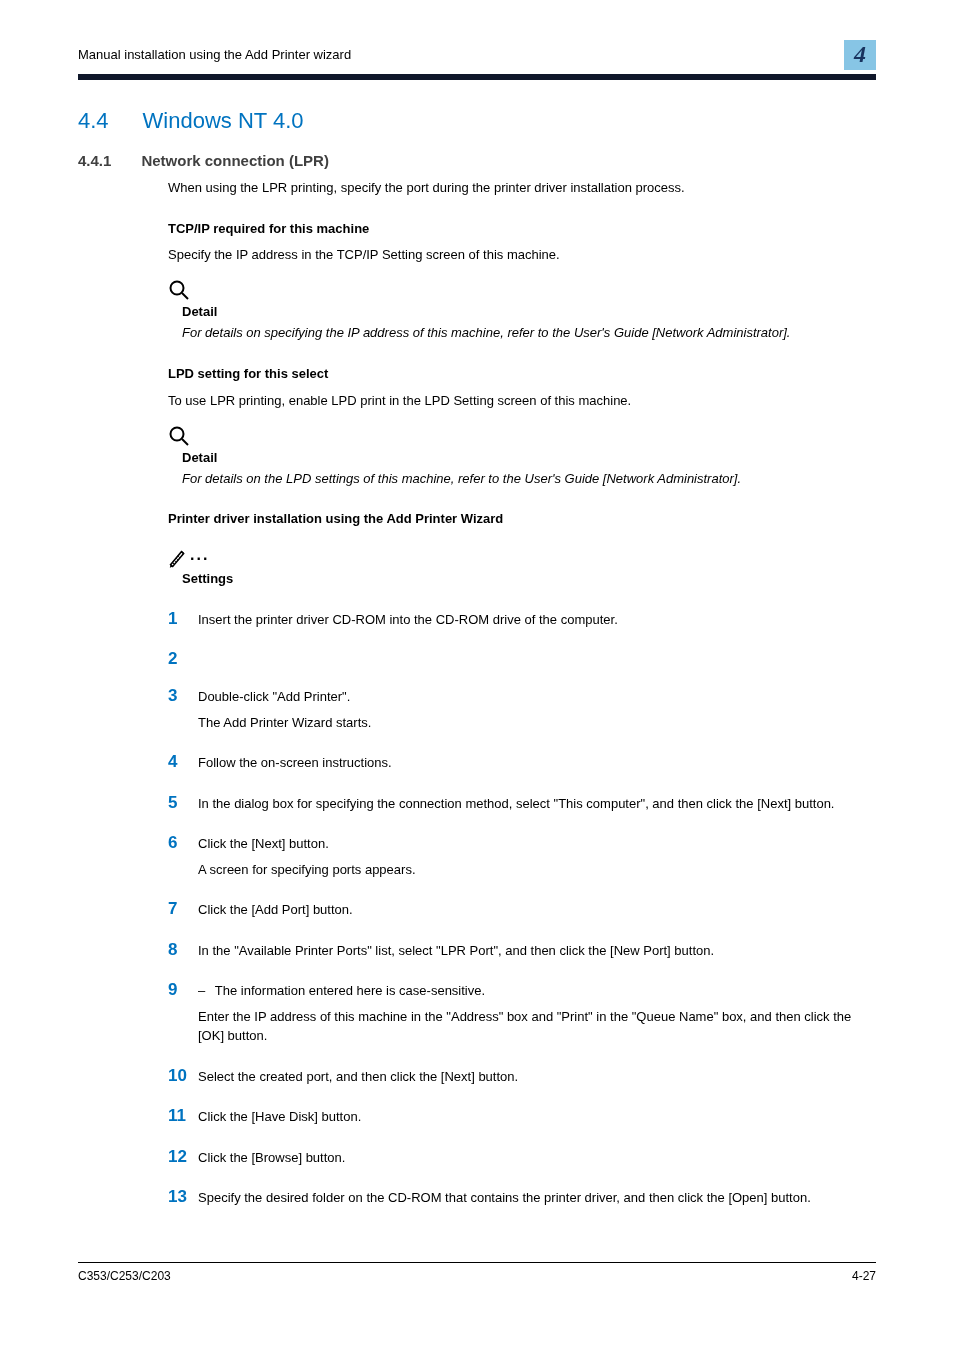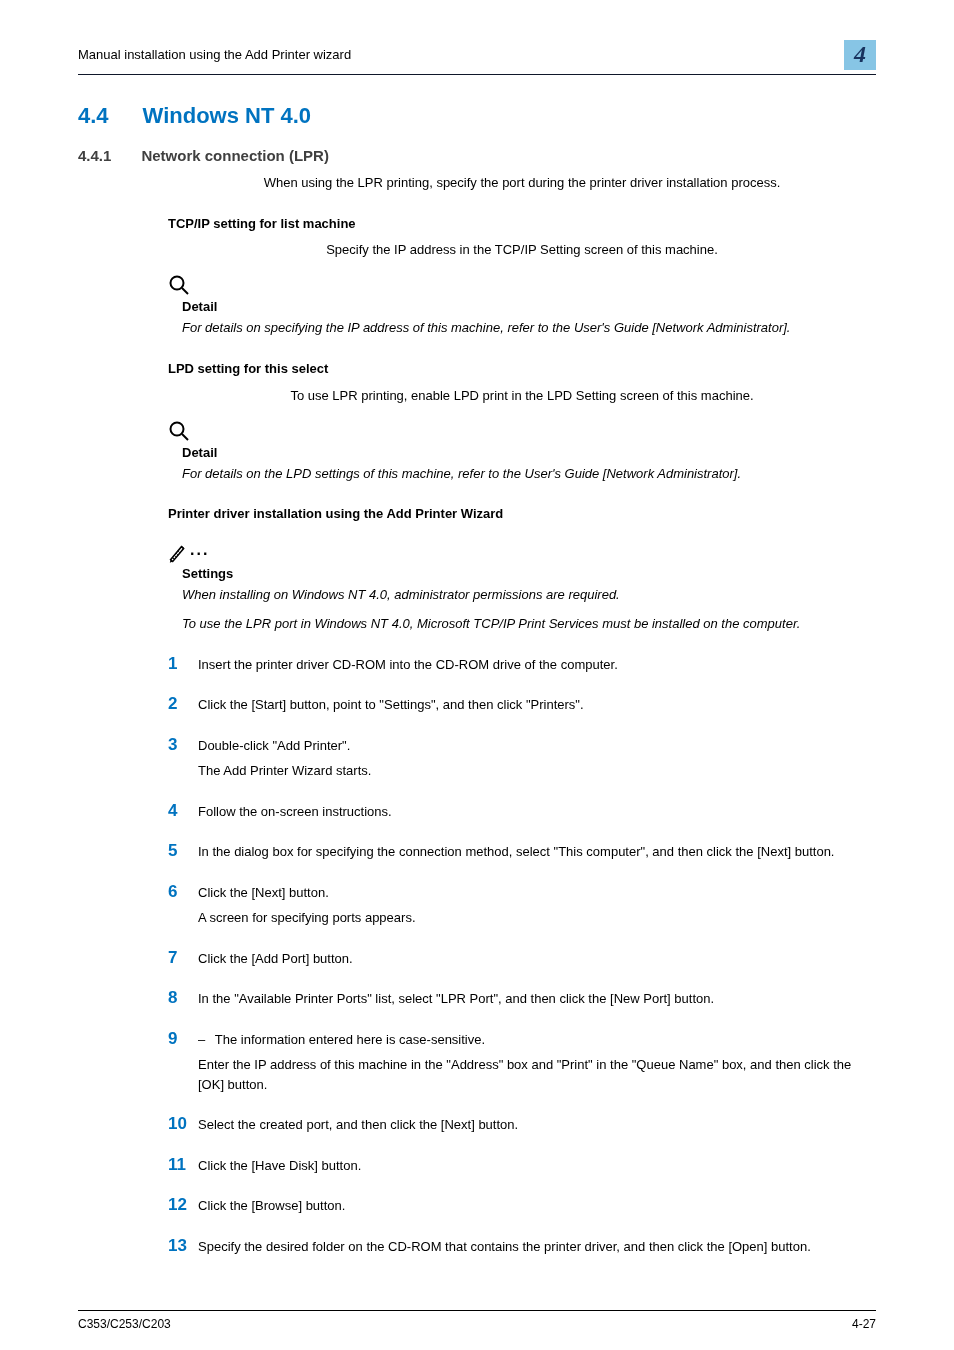--- a/index.html
+++ b/index.html
@@ -12,21 +12,21 @@
     width: 954px;
   }
   .page {
     padding: 40px 78px 30px 78px;
     position: relative;
   }
   .top-header {
     display: flex;
     align-items: center;
     justify-content: space-between;
-    border-bottom: 1px solid #0f172a;
+    border-bottom: 6px solid #0f172a;
     padding-bottom: 4px;
     margin-bottom: 28px;
   }
   .header-left {
     font-size: 13px;
   }
   .chapter-box {
     background: #87c5e5;
     color: #18335f;
     font-weight: bold;
@@ -36,39 +36,39 @@
     font-family: "Times New Roman", serif;
     line-height: 1.2;
   }
   .h1-row {
     display: flex;
     gap: 34px;
     margin-bottom: 18px;
   }
   .h1-num, .h1-title {
     color: #0073c0;
-    font-weight: bold;
+    font-weight: normal;
     font-size: 22px;
   }
   .h2-row {
     display: flex;
     gap: 30px;
     margin-bottom: 10px;
   }
   .h2-num, .h2-title {
     color: #404040;
     font-weight: bold;
     font-size: 15px;
   }
   .content {
     margin-left: 90px;
     font-size: 13px;
     line-height: 1.45;
   }
-  .para { margin-bottom: 14px; text-align: center; }
+  .para { margin-bottom: 14px; }
   .h3 { font-weight: bold; font-size: 13px; margin-top: 22px; margin-bottom: 8px; }
   .note-block { margin-top: 14px; margin-bottom: 14px; }
   .icon-line { margin-bottom: 2px; }
   .icon-line svg { display: inline-block; vertical-align: bottom; }
   .note-title { font-weight: bold; margin-left: 14px; margin-bottom: 2px; }
   .note-body { font-style: italic; margin-left: 14px; }
   .note-body .np { margin-bottom: 10px; }
   .dots { font-weight: bold; letter-spacing: 2px; font-size: 16px; vertical-align: 2px; margin-left: 2px;}
   ol.steps {
     list-style: none;
@@ -117,21 +117,21 @@
   </div>
 
   <div class="h2-row">
     <span class="h2-num">4.4.1</span>
     <span class="h2-title">Network connection (LPR)</span>
   </div>
 
   <div class="content">
     <div class="para">When using the LPR printing, specify the port during the printer driver installation process.</div>
 
-    <div class="h3">TCP/IP setting for list machine</div>
+    <div class="h3">TCP/IP required for this machine</div>
     <div class="para">Specify the IP address in the TCP/IP Setting screen of this machine.</div>
     <div class="note-block">
       <div class="icon-line">
         <svg width="22" height="22" viewBox="0 0 22 22">
           <circle cx="9" cy="9" r="6.5" fill="none" stroke="#000" stroke-width="2"></circle>
           <line x1="14" y1="14" x2="20" y2="20" stroke="#000" stroke-width="2"></line>
         </svg>
       </div>
       <div class="note-title">Detail</div>
       <div class="note-body">For details on specifying the IP address of this machine, refer to the User's Guide [Network Administrator].</div>
@@ -157,38 +157,31 @@
           <polygon points="2,16 4,18 16,6 14,4" fill="none" stroke="#000" stroke-width="1.5"></polygon>
           <polygon points="2,16 1,19 4,18" fill="#000"></polygon>
           <line x1="14" y1="4" x2="16" y2="6" stroke="#000" stroke-width="1.5"></line>
           <line x1="4" y1="14" x2="6" y2="16" stroke="#000" stroke-width="1"></line>
           <line x1="6" y1="12" x2="8" y2="14" stroke="#000" stroke-width="0.8"></line>
           <line x1="8" y1="10" x2="10" y2="12" stroke="#000" stroke-width="0.8"></line>
           <line x1="10" y1="8" x2="12" y2="10" stroke="#000" stroke-width="0.8"></line>
         </svg><span class="dots">...</span>
       </div>
       <div class="note-title">Settings</div>
-      <div class="note-body">
-        <div class="np">When installing on Windows NT 4.0, administrator permissions are required.</div>
-        <div class="np">To use the LPR port in Windows NT 4.0, Microsoft TCP/IP Print Services must be installed on the computer.</div>
-      </div>
     </div>
 
     <ol class="steps" id="steps-list">
         <li>
           <span class="step-num">1</span>
           <div class="step-body">
             <div class="sp">Insert the printer driver CD-ROM into the CD-ROM drive of the computer.</div>
           </div>
         </li>
         <li>
           <span class="step-num">2</span>
-          <div class="step-body">
-            <div class="sp">Click the [Start] button, point to "Settings", and then click "Printers".</div>
-          </div>
         </li>
         <li>
           <span class="step-num">3</span>
           <div class="step-body">
             <div class="sp">Double-click "Add Printer".</div>
             <div class="sp">The Add Printer Wizard starts.</div>
           </div>
         </li>
         <li>
           <span class="step-num">4</span>

